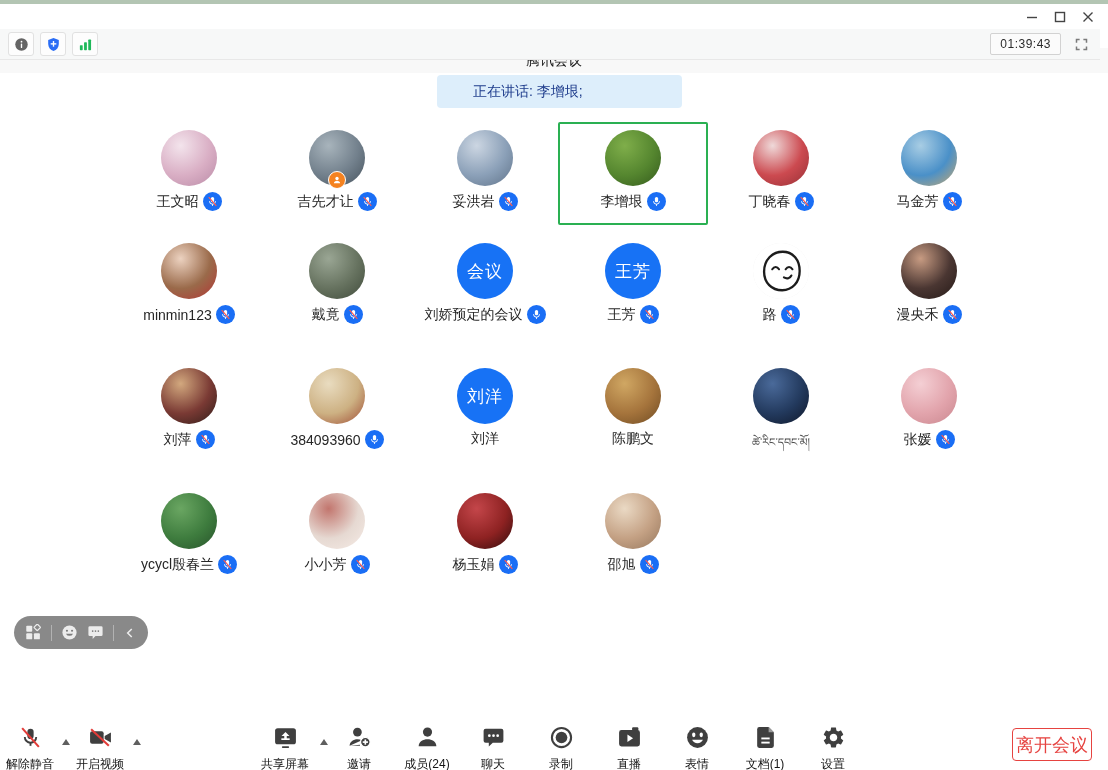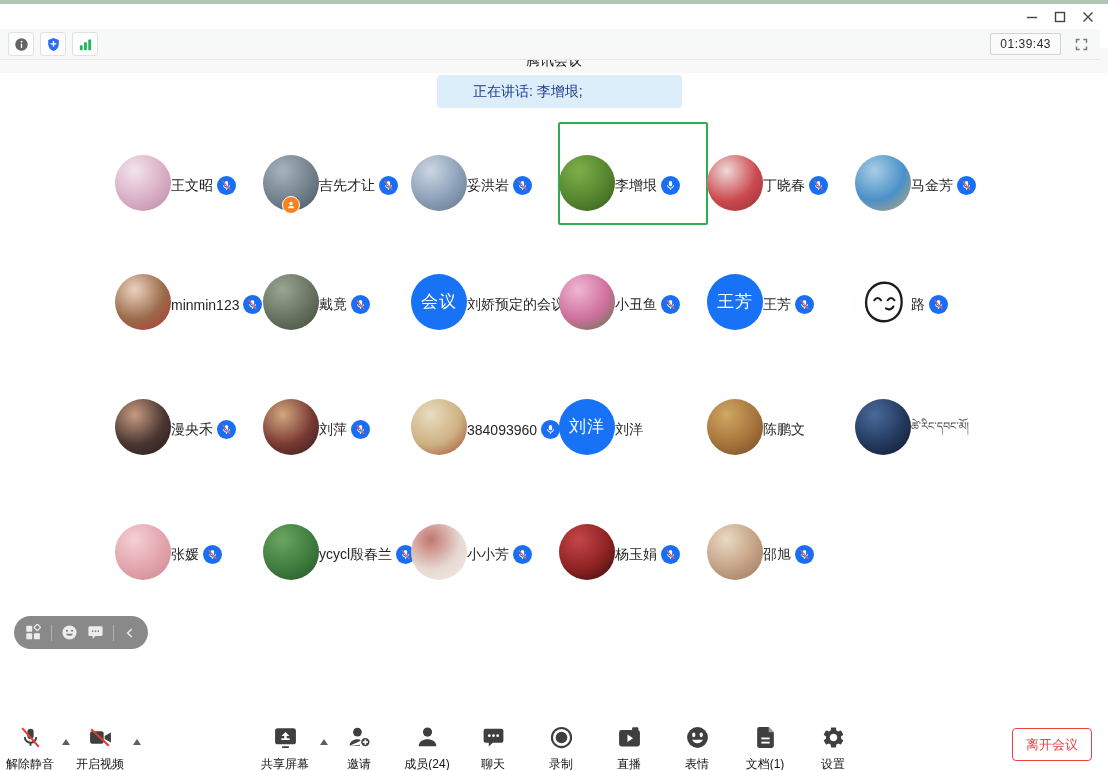--- a/index.html
+++ b/index.html
@@ -14,41 +14,41 @@
              border-bottom:1px solid #e8e8e8;display:flex;align-items:center;padding:0 8px;box-sizing:border-box;}
   .sicon{width:24px;height:22px;border:1px solid #e1e1e1;background:#fdfdfd;border-radius:3px;
          display:flex;align-items:center;justify-content:center;margin-right:6px;}
   .timerbox{margin-left:auto;border:1px solid #d2d2d2;background:#fbfbfb;font-size:12px;color:#2b2b2b;
             padding:3px 9px;border-radius:2px;letter-spacing:.5px;}
   .fsbtn{margin-left:9px;width:22px;height:22px;display:flex;align-items:center;justify-content:center;}
   .banner{position:absolute;top:75px;left:437px;width:245px;height:33px;background:#ddeefb;border-radius:4px;
           display:flex;align-items:center;padding-left:36px;box-sizing:border-box;font-size:14px;color:#1e3c8c;}
   .grid{position:absolute;left:115px;top:122px;width:888px;display:grid;
         grid-template-columns:repeat(6,148px);grid-template-rows:113px 125px 125px 125px;}
-  .cell{position:relative;display:flex;flex-direction:row;align-items:center;padding-top:8px;box-sizing:border-box;}
+  .cell{position:relative;display:flex;flex-direction:column;align-items:center;padding-top:8px;box-sizing:border-box;}
   .ring{position:absolute;left:-1px;top:0;width:150px;height:103px;border:2px solid #2ab052;box-sizing:border-box;border-radius:2px;}
   .avatar{width:56px;height:56px;border-radius:50%;position:relative;flex:none;}
   .avatar.textav{display:flex;align-items:center;justify-content:center;color:#fff;font-size:17px;letter-spacing:1px;}
   .avatar.sketch{background:#fff;box-shadow:0 0 0 1px #f0f0f0 inset;}
   .namerow{margin-top:6px;display:flex;align-items:center;gap:4px;font-size:14px;color:#262626;white-space:nowrap;}
   .namerow .pname.small{font-size:11px;color:#4a4a4a;}
   .micbadge{width:19px;height:19px;border-radius:50%;background:#1a6ef5;display:flex;align-items:center;justify-content:center;flex:none;}
   .hostbadge{position:absolute;bottom:-3px;left:50%;transform:translateX(-50%);width:16px;height:16px;border-radius:50%;
              background:#f5821f;border:1px solid #fff;display:flex;align-items:center;justify-content:center;}
   .pill{position:absolute;left:14px;top:616px;height:33px;background:rgba(124,124,124,.9);border-radius:17px;
         display:flex;align-items:center;padding:0 11px;gap:9px;}
   .pillbtn{display:flex;align-items:center;justify-content:center;}
   .pilldiv{width:1px;height:16px;background:rgba(255,255,255,.35);}
   .toolbar{position:absolute;left:0;right:0;bottom:0;height:55px;background:#fff;}
   .titem{position:absolute;top:10px;transform:translateX(-50%);display:flex;flex-direction:column;align-items:center;width:78px;}
   .titem .lbl{font-size:12px;color:#141414;margin-top:2px;white-space:nowrap;}
   .uparrow{position:absolute;top:24px;width:0;height:0;border-left:4px solid transparent;border-right:4px solid transparent;
            border-bottom:6px solid #5f5f5f;}
   .leavebtn{position:absolute;right:16px;top:13px;width:80px;height:33px;border:1px solid #e64340;color:#e64340;background:#fff;
-            border-radius:4px;font-size:13px;display:flex;align-items:center;justify-content:center;cursor:pointer;box-sizing:border-box;}
+            border-radius:4px;font-size:18px;display:flex;align-items:center;justify-content:center;cursor:pointer;box-sizing:border-box;}
 </style>
 </head>
 <body>
 
 <div class="window">
   <div class="topstrip"></div>
 
   <div class="titlebar">
     <span>腾讯会议</span>
   </div>
@@ -234,34 +234,20 @@
           <span class="micbadge">
             <svg width="13" height="13" viewBox="0 0 24 24">
               <rect x="9" y="3.5" width="6" height="10" rx="3" fill="#fff"></rect>
    <path d="M6.5 11.5a5.5 5.5 0 0 0 11 0" fill="none" stroke="#fff" stroke-width="1.8"></path>
    <line x1="12" y1="17" x2="12" y2="20" stroke="#fff" stroke-width="1.8"></line>
             </svg>
           </span>
         </div>
       </div>
       <div class="cell">
-        <div class="avatar" style="background: radial-gradient(circle at 35% 28%, rgb(238, 183, 210), rgb(207, 111, 157) 55%, rgb(85, 121, 63));"></div>
-        <div class="namerow">
-          <span class="pname">小丑鱼</span>
-          <span class="micbadge">
-            <svg width="13" height="13" viewBox="0 0 24 24">
-              <rect x="9" y="3.5" width="6" height="10" rx="3" fill="#fff"></rect>
-   <path d="M6.5 11.5a5.5 5.5 0 0 0 11 0" fill="none" stroke="#fff" stroke-width="1.8"></path>
-   <line x1="12" y1="17" x2="12" y2="20" stroke="#fff" stroke-width="1.8"></line>
-              <line x1="5" y1="4" x2="19" y2="20" stroke="#ff5a4e" stroke-width="2.2"></line>
-            </svg>
-          </span>
-        </div>
-      </div>
-      <div class="cell">
         <div class="avatar textav" style="background: rgb(23, 114, 245);">王芳</div>
         <div class="namerow">
           <span class="pname">王芳</span>
           <span class="micbadge">
             <svg width="13" height="13" viewBox="0 0 24 24">
               <rect x="9" y="3.5" width="6" height="10" rx="3" fill="#fff"></rect>
    <path d="M6.5 11.5a5.5 5.5 0 0 0 11 0" fill="none" stroke="#fff" stroke-width="1.8"></path>
    <line x1="12" y1="17" x2="12" y2="20" stroke="#fff" stroke-width="1.8"></line>
               <line x1="5" y1="4" x2="19" y2="20" stroke="#ff5a4e" stroke-width="2.2"></line>
             </svg>

